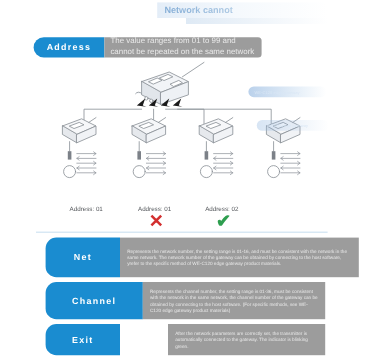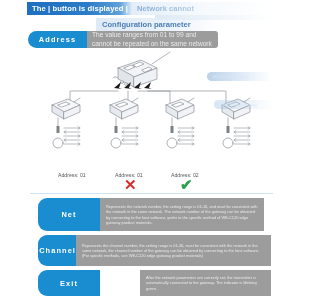--- a/index.html
+++ b/index.html
@@ -67,29 +67,29 @@
   }
 
   
   #row-address{left:28px;top:31px;width:190px;height:17px;}
   #row-address .pill{width:59px;border-radius:10px 0 0 10px;}
   #row-address .pill span{font-size:7.4px;}
   #row-address .desc{border-radius:0 3px 3px 0;padding:0 5px;}
   #row-address .desc p{font-size:6.6px;line-height:8.6px;}
 
   
-  #row-net{left:38px;top:198px;width:226px;height:33px;}
+  #row-net{left:38px;top:198px;width:261px;height:33px;}
   #row-net .pill{width:62px;border-radius:9px 0 0 9px;}
   #row-net .pill span{font-size:7.4px;}
   #row-net .desc{padding:3px 6px;align-items:center;}
   #row-net .desc p{font-size:3.9px;line-height:5.2px;}
 
   
   #row-channel{left:38px;top:235px;width:233px;height:31px;}
-  #row-channel .pill{width:38px;border-radius:9px 0 0 9px;justify-content:flex-end;}
+  #row-channel .pill{width:81px;border-radius:9px 0 0 9px;}
   #row-channel .pill span{font-size:7.4px;}
   #row-channel .desc{padding:3px 6px;}
   #row-channel .desc p{font-size:3.9px;line-height:5.2px;}
 
   
   #row-exit{left:38px;top:270px;width:233px;height:26px;gap:40px;}
   #row-exit .pill{width:62px;border-radius:9px 0 0 9px;}
   #row-exit .pill span{font-size:7.4px;}
   #row-exit .desc{padding:3px 6px;}
   #row-exit .desc p{font-size:3.9px;line-height:5.2px;}
@@ -125,32 +125,26 @@
     position:absolute;left:30px;top:193px;width:243px;height:1px;
     background:#cfe3f2;
   }
 </style>
 </head>
 <body>
 
 <div class="page">
 
   <div class="header-strip">
-    <div class="header-blue">
-      <span>The | button is displayed |</span>
-    </div>
     <div class="header-fade">
       <span>Network cannot</span>
     </div>
     <div class="header-underfade"></div>
   </div>
 
-  <div class="config-banner">
-    <span>Configuration parameter</span>
-  </div>
 
   <div class="row" id="row-address">
     <div class="pill">
       <span>Address</span>
     </div>
     <div class="desc">
       <p>The value ranges from 01 to 99 and cannot be repeated on the same network</p>
     </div>
   </div>
 

